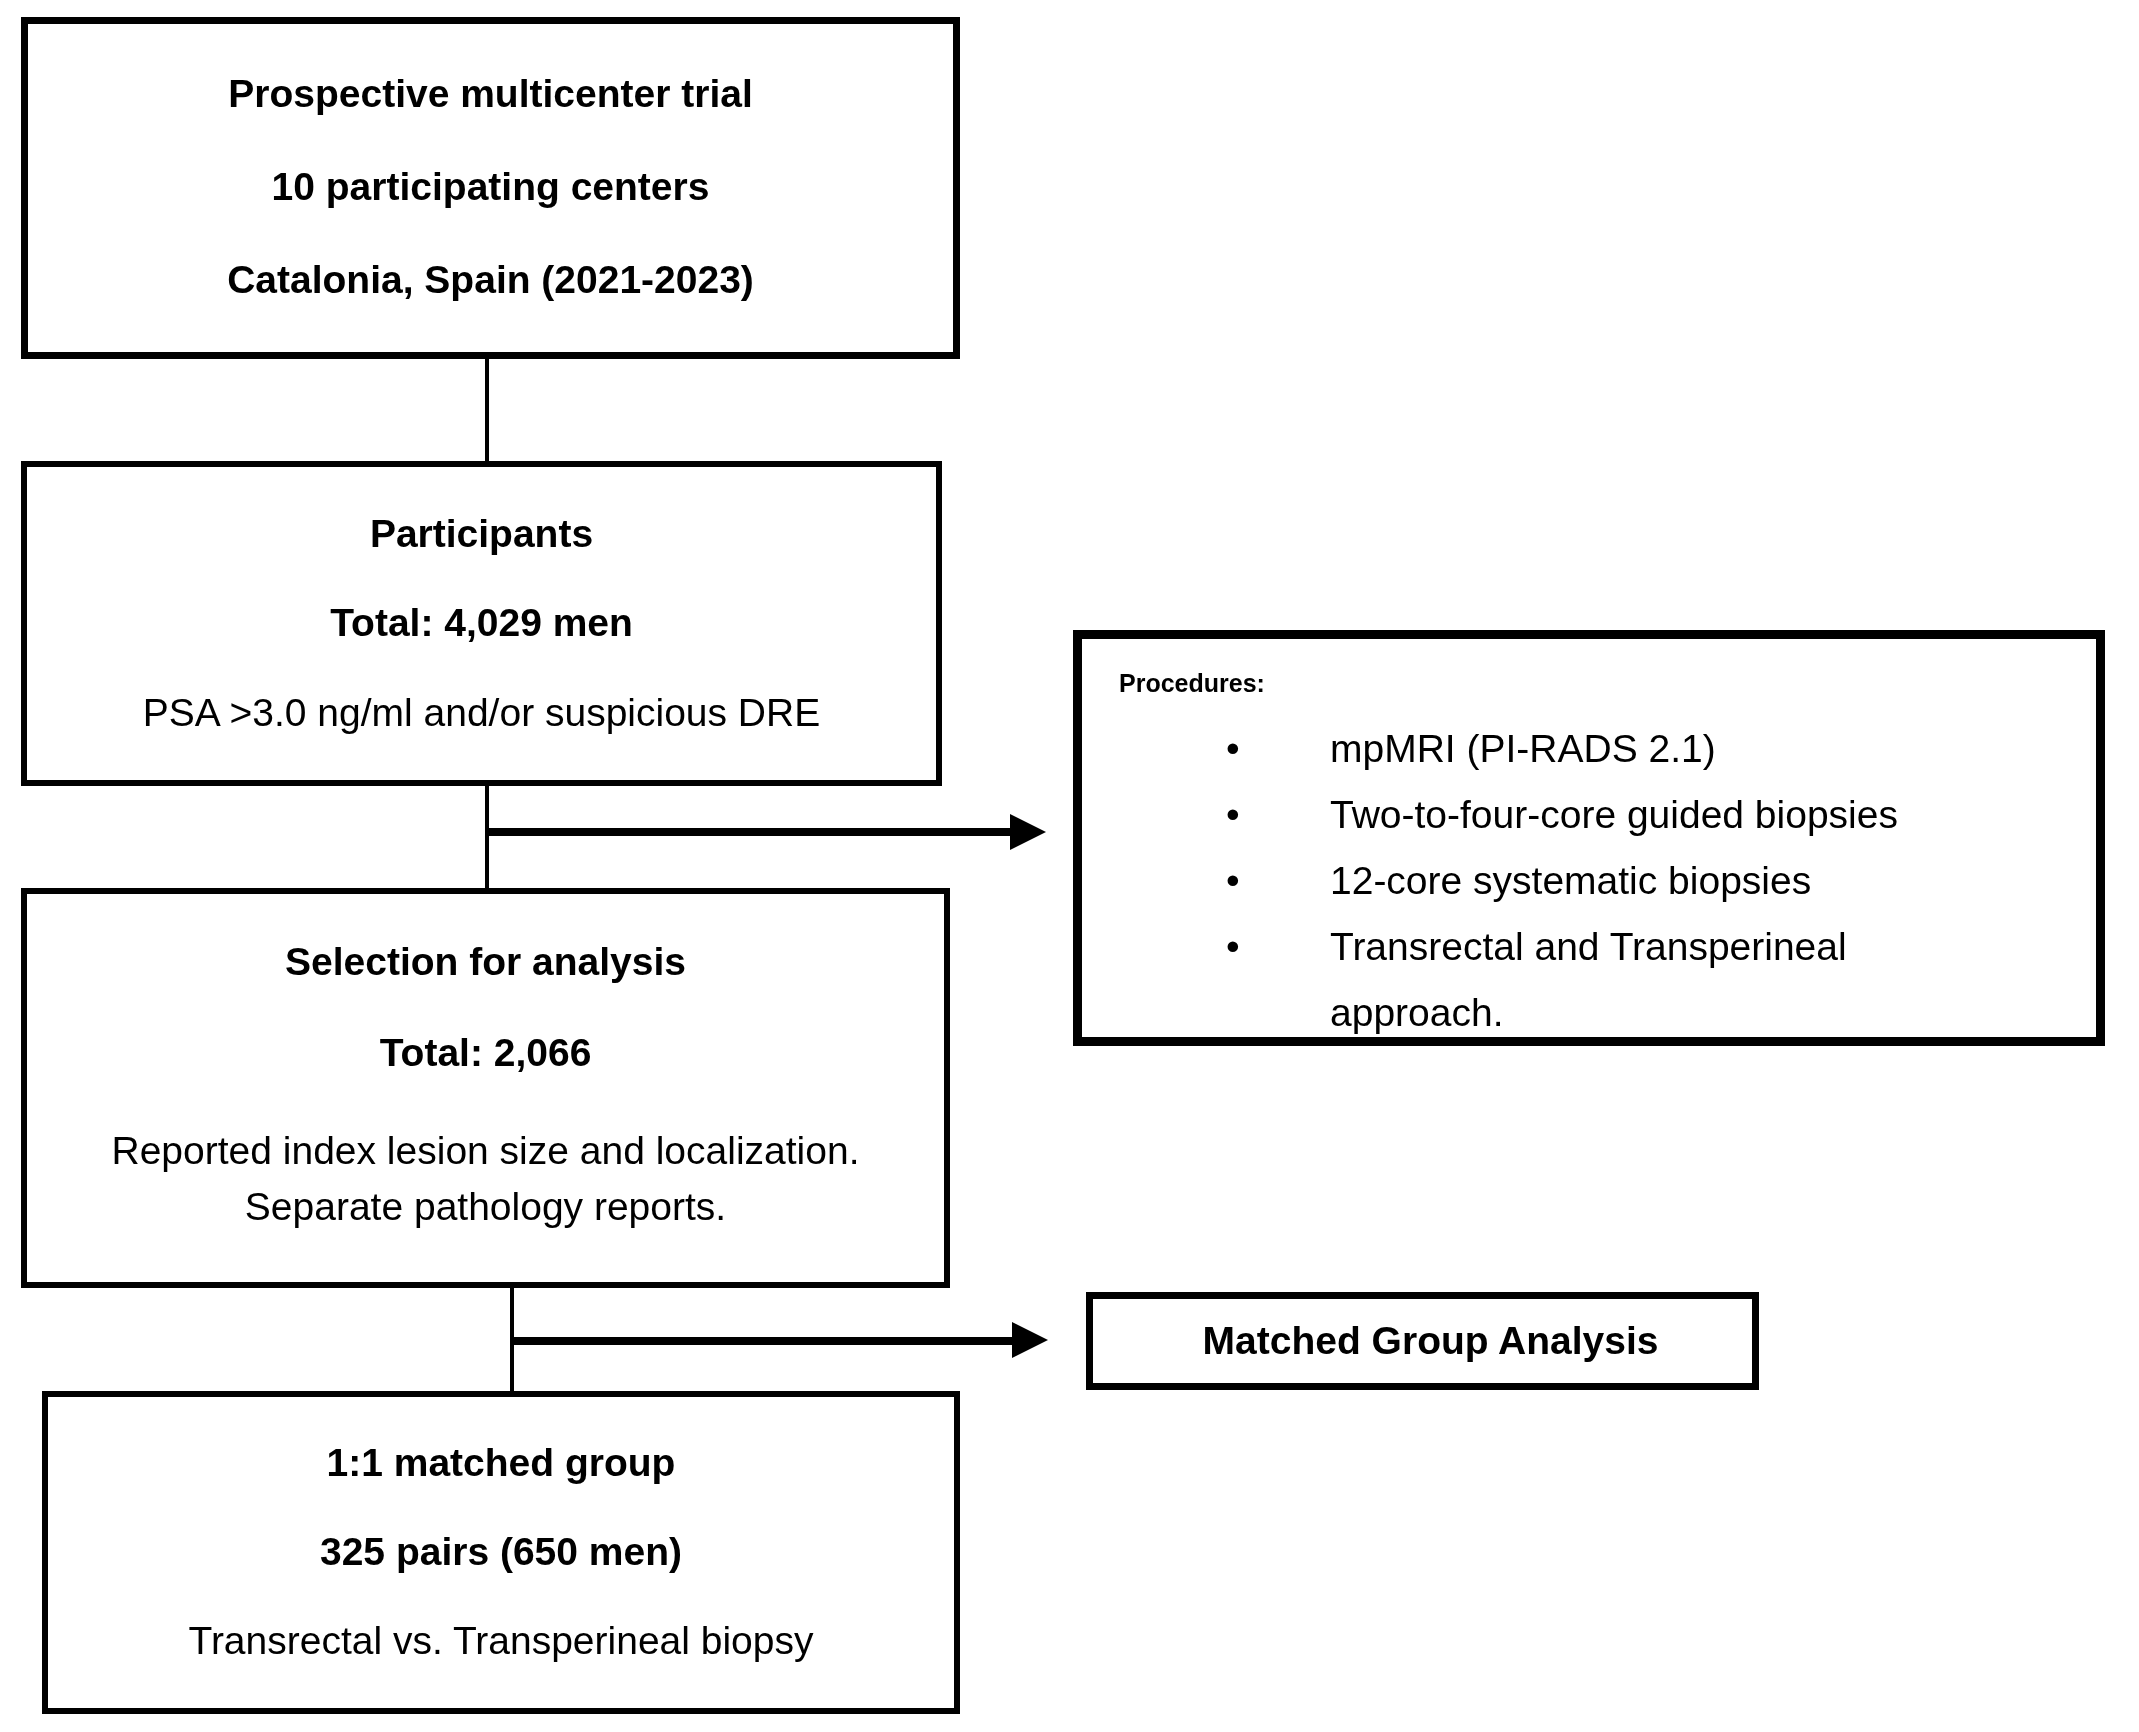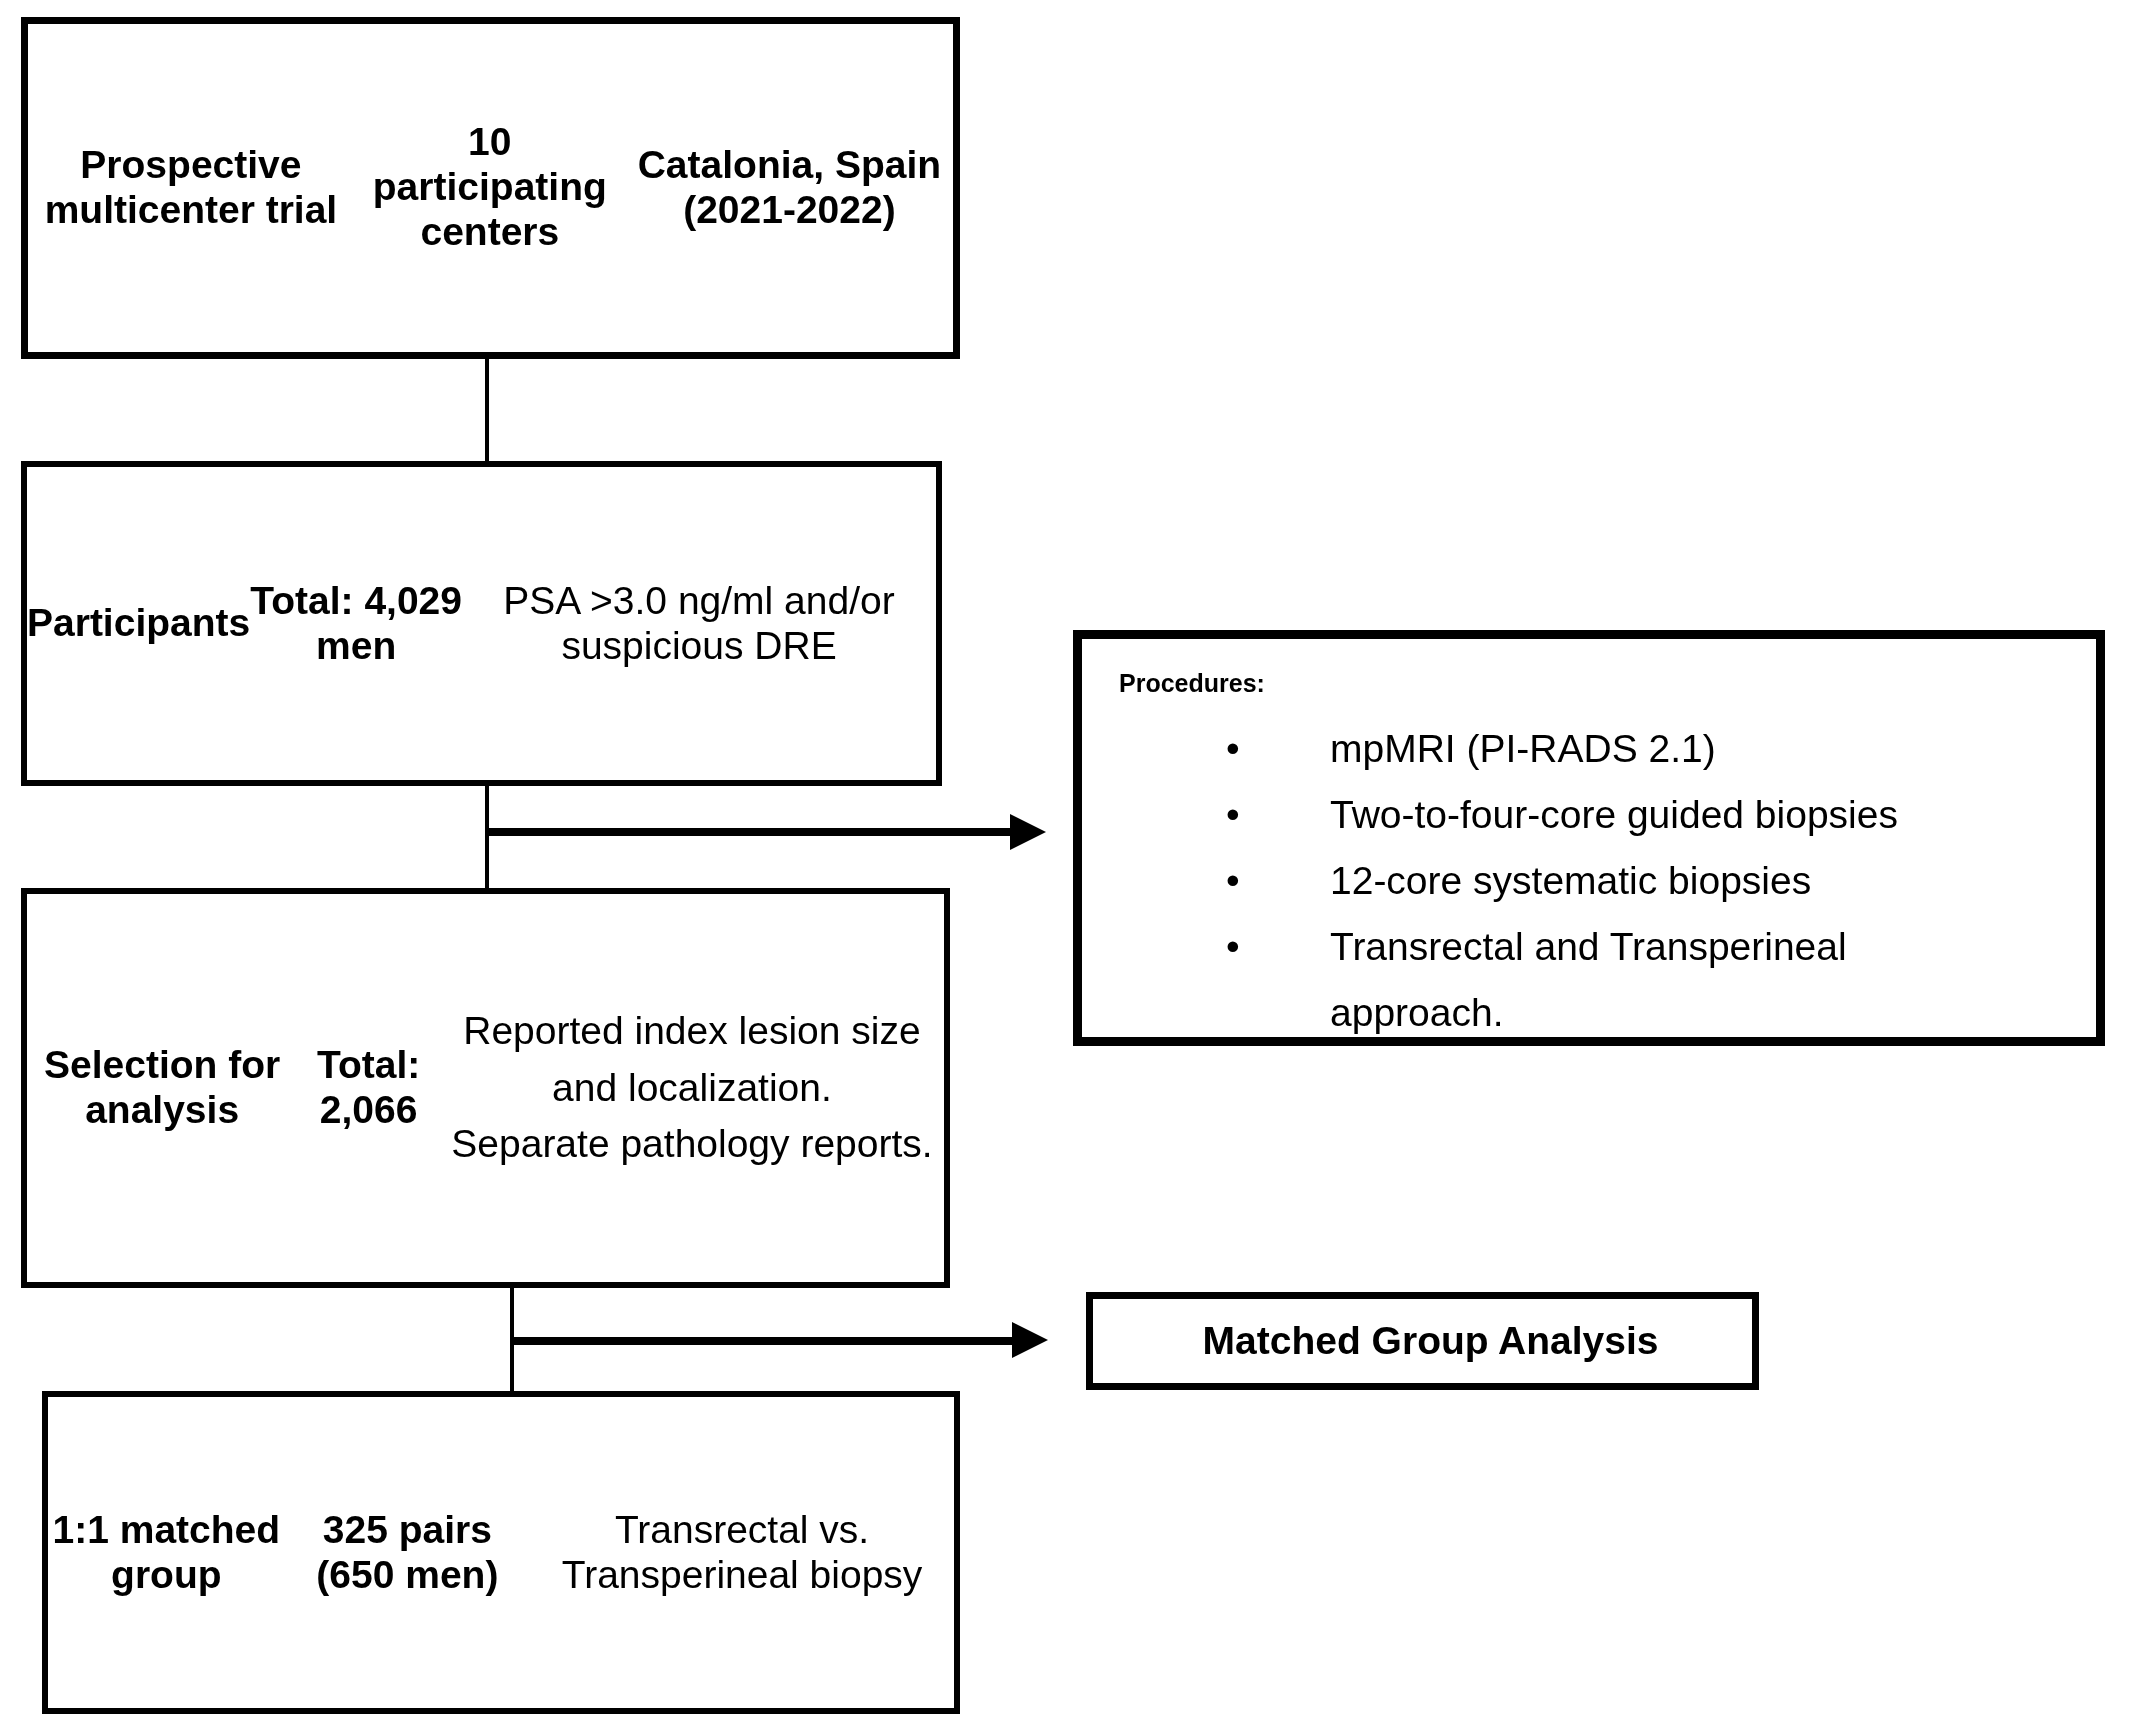--- a/index.html
+++ b/index.html
@@ -17,21 +17,21 @@
     height: 1732px;
     background: #ffffff;
     overflow: hidden;
   }
   .box {
     position: absolute;
     background: #ffffff;
     border: 6.2px solid #000000;
     box-sizing: border-box;
     display: flex;
-    flex-direction: row;
+    flex-direction: column;
     justify-content: space-evenly;
     align-items: center;
     text-align: center;
     font-size: 39px;
     line-height: 1.15;
   }
   .bold { font-weight: bold; }
   .note2 { line-height: 1.45; }
 
   #box-trial        { left: 21px;   top: 16.6px;   width: 939px; height: 342px; border-width: 7px; }
@@ -79,21 +79,21 @@
   #a2-head { left: 1012px; top: 1322px; }
 </style>
 </head>
 <body>
 
 <div class="canvas">
 
   <div class="box" id="box-trial">
     <div class="bold">Prospective multicenter trial</div>
     <div class="bold">10 participating centers</div>
-    <div class="bold">Catalonia, Spain (2021-2022)</div>
+    <div class="bold">Catalonia, Spain (2021-2023)</div>
   </div>
 
   <div class="vline" id="v1"></div>
 
   <div class="box" id="box-participants">
     <div class="bold">Participants</div>
     <div class="bold">Total: 4,029 men</div>
     <div>PSA &gt;3.0 ng/ml and/or suspicious DRE</div>
   </div>
 

